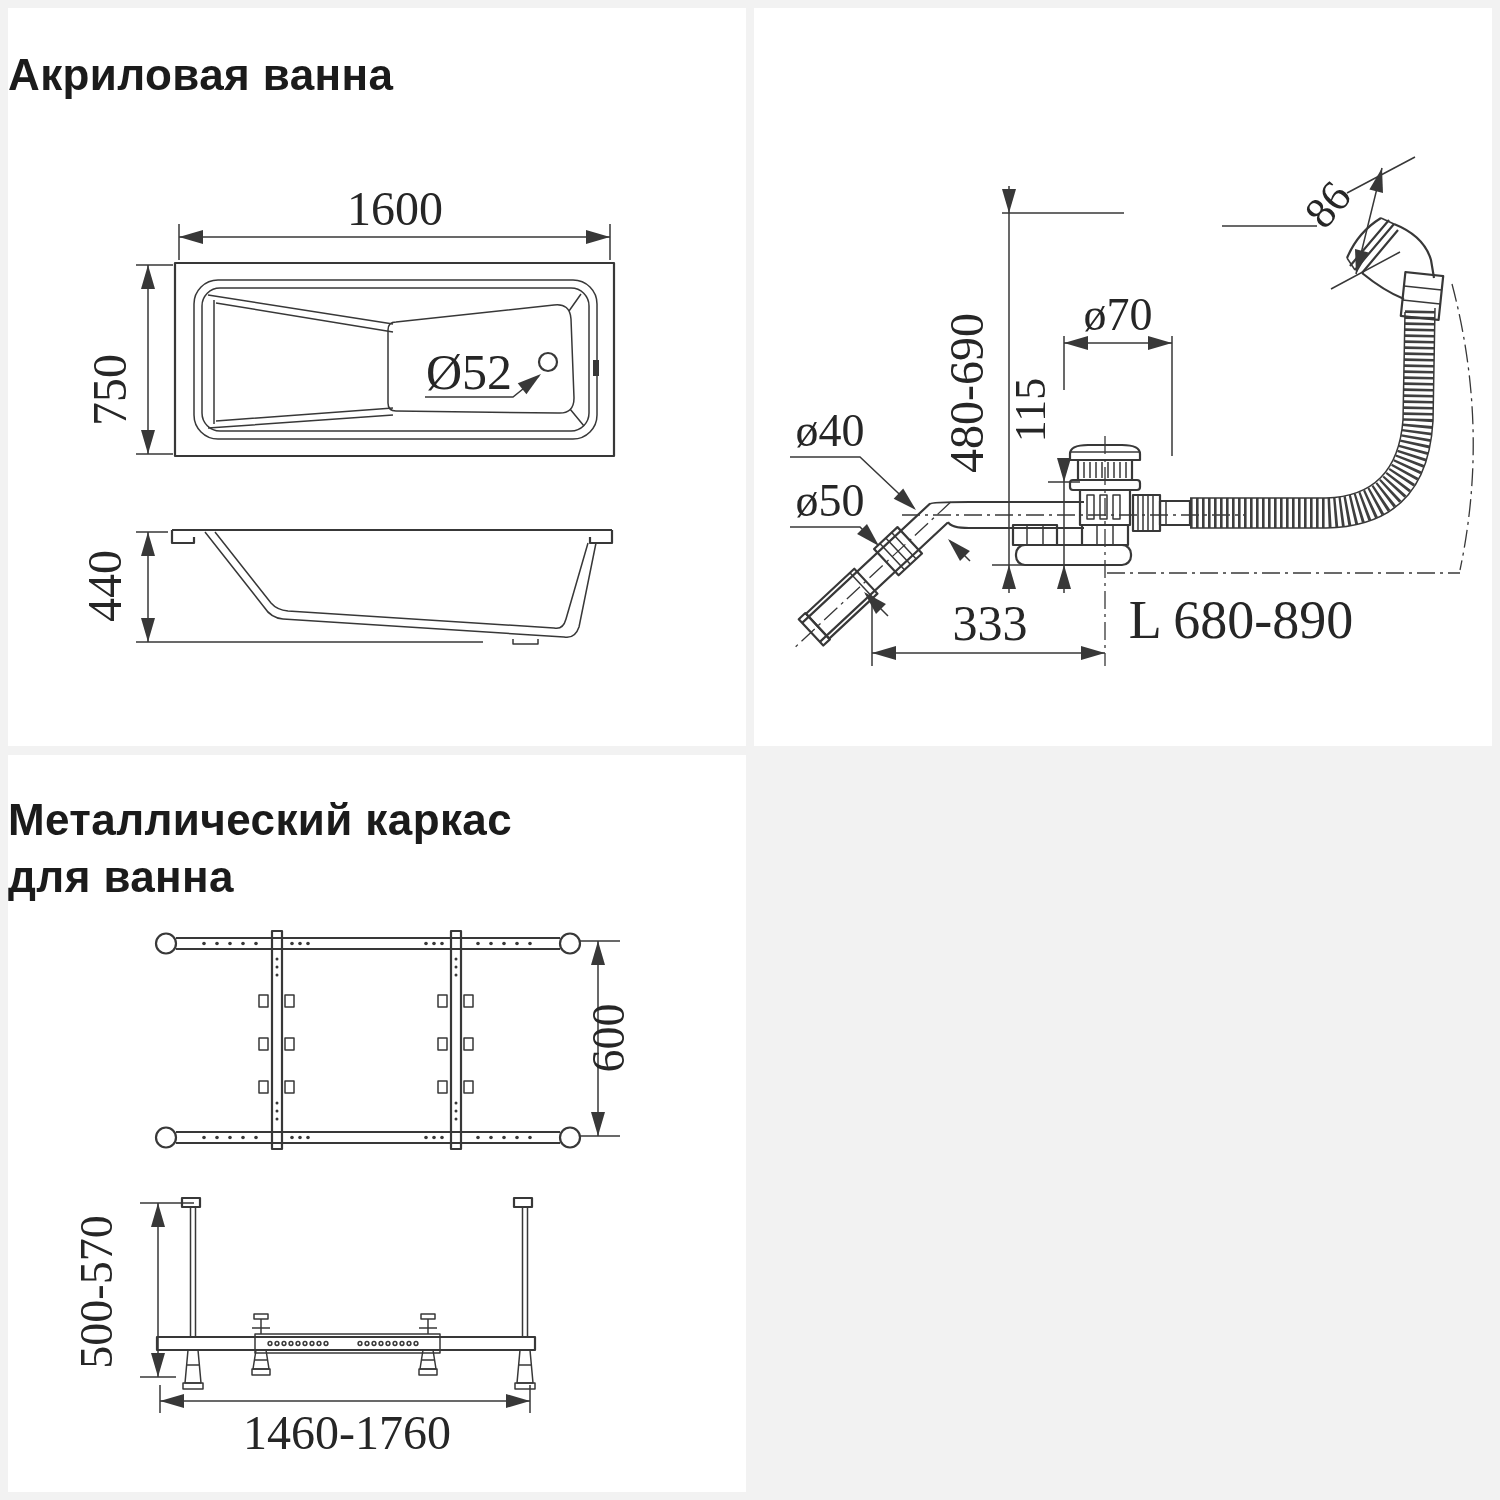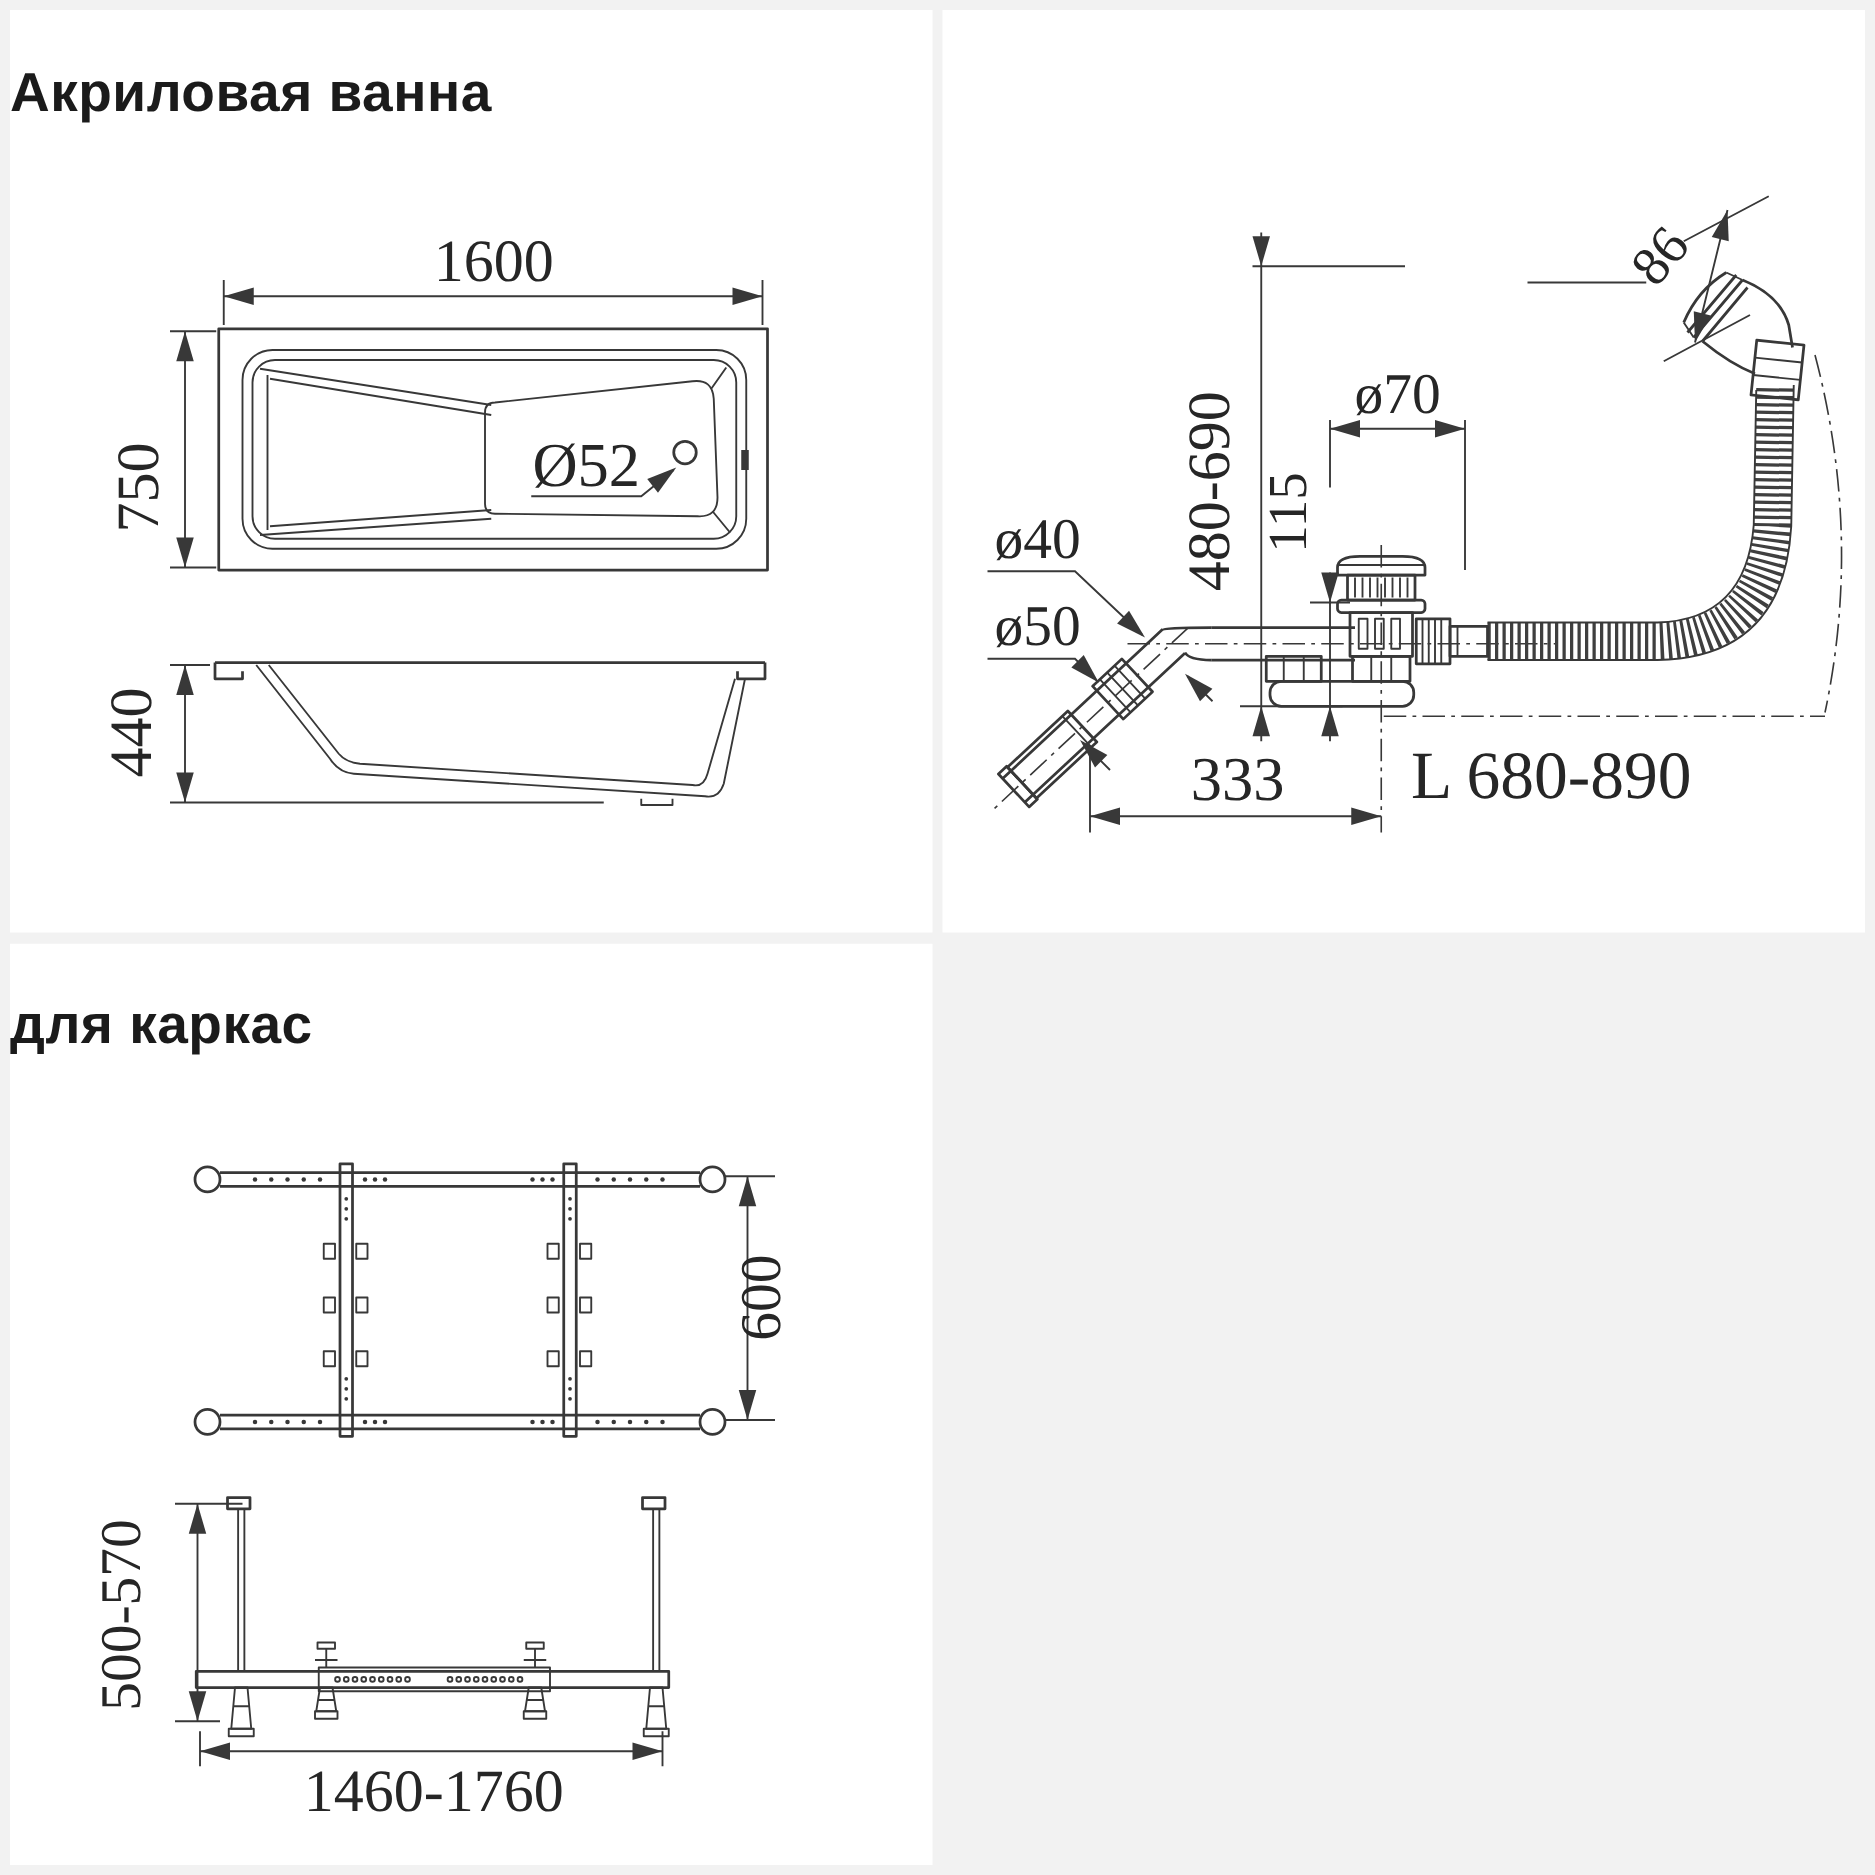--- a/index.html
+++ b/index.html
@@ -209,21 +209,22 @@
       <g>
         <path class="dim" d="M216,553 L196,533 M134,608 L112,586"></path>
         <use href="#arr" class="ar" transform="translate(194,531) rotate(-135)"></use>
         <use href="#arr" class="ar" transform="translate(110,584) rotate(-135)"></use>
       </g>
     </svg>
   </div>
 
   <div class="panel" id="panel-frame">
     <div class="panel-title" style="top:36px">
-      <div>для каркас</div>
+      <div>Металлический каркас</div>
+      <div>для ванна</div>
     </div>
     <svg class="draw" viewBox="0 0 738 737">
 
       <g>
         <path class="s2" d="M168,183 L552,183 M168,194 L552,194 M168,377 L552,377 M168,388 L552,388"></path>
         <circle class="s2" cx="158" cy="188.5" r="10"></circle>
         <circle class="s2" cx="562" cy="188.5" r="10"></circle>
         <circle class="s2" cx="158" cy="382.5" r="10"></circle>
         <circle class="s2" cx="562" cy="382.5" r="10"></circle>
         <g>

